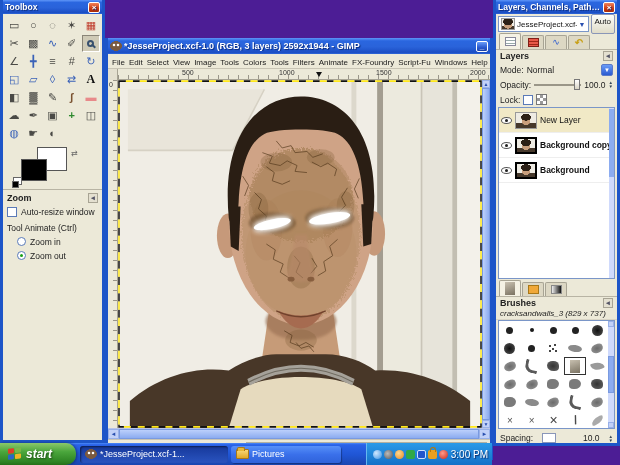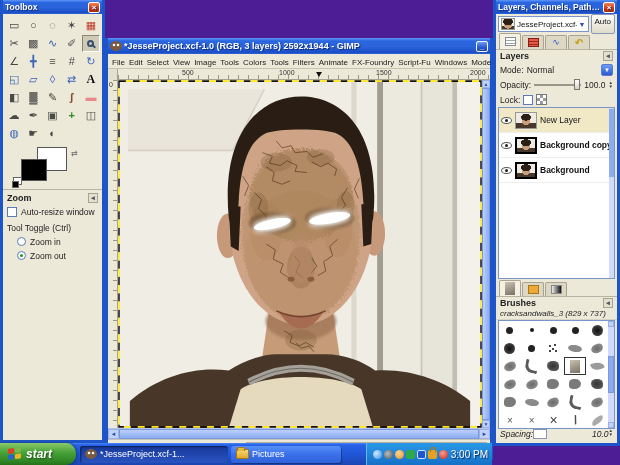--- a/index.html
+++ b/index.html
@@ -142,21 +142,21 @@
   .bcell.bsel{box-shadow:inset 0 0 0 1px #333;}
   .bcell.wing::after{width:13px;height:8px;background:#9a9a9a;border-radius:10% 90% 20% 80%;transform:rotate(-20deg);}
   .bcell.splat::after{width:12px;height:10px;background:#7a7a7a;border-radius:45% 55% 60% 40%;}
   .bcell.x{font-size:10px;color:#555;} .bcell.x::after{content:"×";}
   .bcell.X{font-size:14px;color:#444;} .bcell.X::after{content:"×";}
   .bcell.stroke{font-size:12px;color:#4a4a4a;font-weight:bold;} .bcell.stroke::after{content:"/";transform:rotate(-12deg);}
   .bcell.feather::after{width:13px;height:7px;background:#aaa;border-radius:80% 20% 80% 20%;transform:rotate(-25deg);}
   .brush-scroll{position:absolute;right:0;top:0;bottom:0;width:6px;background:#cfdafc;display:flex;flex-direction:column;justify-content:space-between;}
   .brush-scroll i{display:block;height:6px;background:#c2d1f8;border:1px solid #98b0e8;}
   .brush-scroll b{flex:0 0 35%;background:#8cacf0;border:1px solid #7a9ae0;margin:1px 0;}
-  .spacing-row{height:14px;display:flex;align-items:flex-start;gap:0;padding:0 4px;font-size:8.5px;color:#222;font-style:italic;}
+  .spacing-row{height:14px;display:flex;align-items:flex-end;gap:9px;padding:0 4px;font-size:8.5px;color:#222;}
   .spacing-box{width:14px;height:10px;border:1px solid #8a96b8;background:#fff;}
   .spacing-val{margin-left:auto;font-size:8.5px;}
 
   
   .taskbar{position:absolute;left:0;top:443px;width:492px;height:22px;z-index:10;display:flex;align-items:stretch;
     background:linear-gradient(180deg,#4b8af8 0%,#2a63e8 8%,#1f55d4 55%,#1a46b0 100%);}
   .start-btn{width:76px;display:flex;align-items:center;gap:4px;padding-left:8px;border-radius:0 10px 10px 0;
     background:linear-gradient(180deg,#8cc86a 0%,#4aa63c 40%,#2e8424 85%,#257018 100%);
     box-shadow:1px 0 3px rgba(0,0,0,.4);}
   .start-btn .label{color:#fff;font-style:italic;font-weight:bold;font-size:12px;text-shadow:1px 1px 2px #1a4a10;}
@@ -302,21 +302,21 @@
     </div>
     <div class="tool-options">
       <div class="opt-header">
         <span>Zoom</span>
         <span class="mini-btn">◂</span>
       </div>
       <div class="opt-row">
         <span class="chk"></span>
         <span>Auto-resize window</span>
       </div>
-      <div class="opt-label">Tool Toggle  (Ctrl)</div>
+      <div class="opt-label">Tool Animate  (Ctrl)</div>
       <div class="opt-row radio-row">
         <span class="radio"></span>
         <span>Zoom in</span>
       </div>
       <div class="opt-row radio-row">
         <span class="radio checked"></span>
         <span>Zoom out</span>
       </div>
     </div>
   </div>
@@ -334,21 +334,21 @@
         <span class="menu-item">View</span>
         <span class="menu-item">Image</span>
         <span class="menu-item">Tools</span>
         <span class="menu-item">Colors</span>
         <span class="menu-item">Tools</span>
         <span class="menu-item">Filters</span>
         <span class="menu-item">Animate</span>
         <span class="menu-item">FX-Foundry</span>
         <span class="menu-item">Script-Fu</span>
         <span class="menu-item">Windows</span>
-        <span class="menu-item">Mode</span>
+        <span class="menu-item">Help</span>
       </div>
     <div class="ruler-row">
       <div class="ruler-corner"></div>
       <div class="hruler" id="hruler">
         <span class="rlabel" style="left:64px">500</span>
         <span class="rlabel" style="left:161px">1000</span>
         <span class="rlabel" style="left:258px">1500</span>
         <span class="rlabel" style="left:352px">2000</span>
         <span class="marker" style="left:198px"></span>
       </div>

